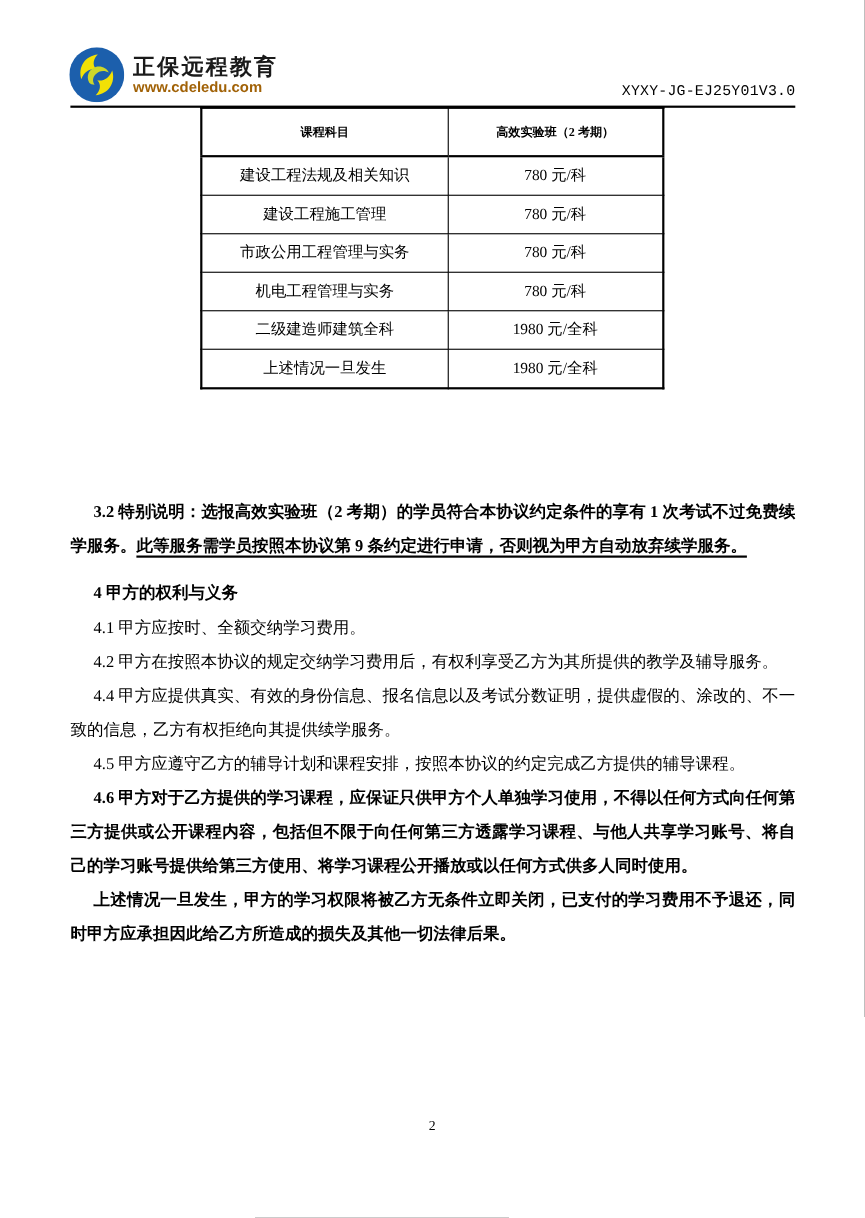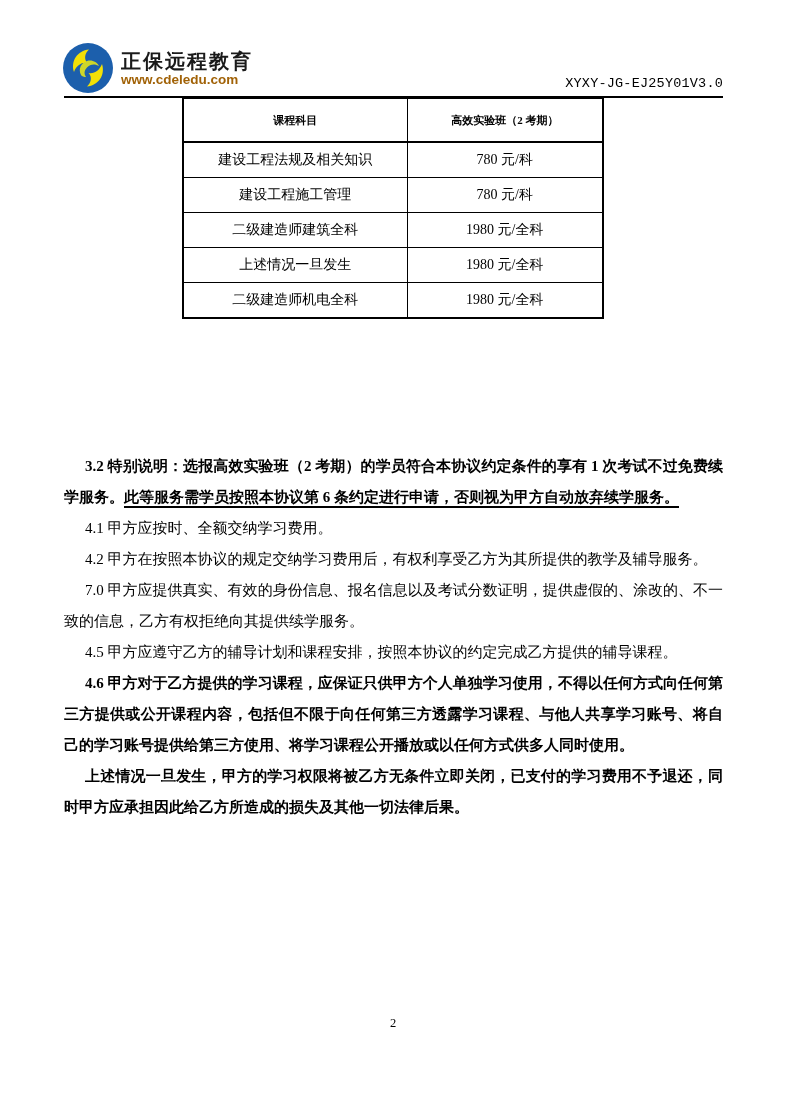--- a/index.html
+++ b/index.html
@@ -111,39 +111,44 @@
     <tbody>
       <tr>
         <td>建设工程法规及相关知识</td>
         <td>780 元/科</td>
       </tr>
       <tr>
         <td>建设工程施工管理</td>
         <td>780 元/科</td>
       </tr>
       <tr>
+        <td>市政公用工程管理与实务</td>
+        <td>780 元/科</td>
+      </tr>
+      <tr>
+        <td>机电工程管理与实务</td>
+        <td>780 元/科</td>
+      </tr>
+      <tr>
         <td>二级建造师建筑全科</td>
         <td>1980 元/全科</td>
       </tr>
       <tr>
         <td>上述情况一旦发生</td>
         <td>1980 元/全科</td>
       </tr>
-      <tr>
-        <td>二级建造师机电全科</td>
-        <td>1980 元/全科</td>
-      </tr>
     </tbody>
   </table>
 
   <div class="content">
-    <p class="para-bold"><span>3.2 特别说明：选报高效实验班（2 考期）的学员符合本协议约定条件的享有 1 次考试不过免费续学服务。</span><span class="uline">此等服务需学员按照本协议第 6 条约定进行申请，否则视为甲方自动放弃续学服务。</span></p>
+    <p class="para-bold"><span>3.2 特别说明：选报高效实验班（2 考期）的学员符合本协议约定条件的享有 1 次考试不过免费续学服务。</span><span class="uline">此等服务需学员按照本协议第 9 条约定进行申请，否则视为甲方自动放弃续学服务。</span></p>
+    <p class="heading4">4 甲方的权利与义务</p>
     <p>4.1 甲方应按时、全额交纳学习费用。</p>
     <p>4.2 甲方在按照本协议的规定交纳学习费用后，有权利享受乙方为其所提供的教学及辅导服务。</p>
-    <p>7.0 甲方应提供真实、有效的身份信息、报名信息以及考试分数证明，提供虚假的、涂改的、不一致的信息，乙方有权拒绝向其提供续学服务。</p>
+    <p>4.4 甲方应提供真实、有效的身份信息、报名信息以及考试分数证明，提供虚假的、涂改的、不一致的信息，乙方有权拒绝向其提供续学服务。</p>
     <p>4.5 甲方应遵守乙方的辅导计划和课程安排，按照本协议的约定完成乙方提供的辅导课程。</p>
     <p class="para-bold">4.6 甲方对于乙方提供的学习课程，应保证只供甲方个人单独学习使用，不得以任何方式向任何第三方提供或公开课程内容，包括但不限于向任何第三方透露学习课程、与他人共享学习账号、将自己的学习账号提供给第三方使用、将学习课程公开播放或以任何方式供多人同时使用。</p>
     <p class="para-bold">上述情况一旦发生，甲方的学习权限将被乙方无条件立即关闭，已支付的学习费用不予退还，同时甲方应承担因此给乙方所造成的损失及其他一切法律后果。</p>
   </div>
 
   <div class="page-number">2</div>
 
 </div>
 
 </body></html>

